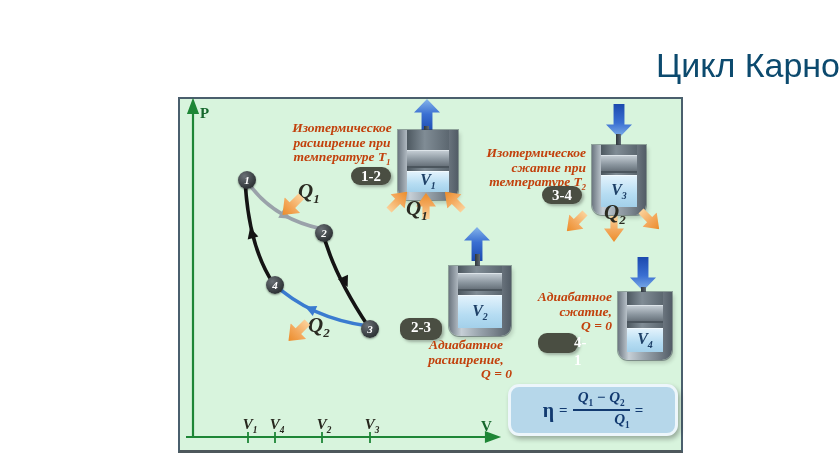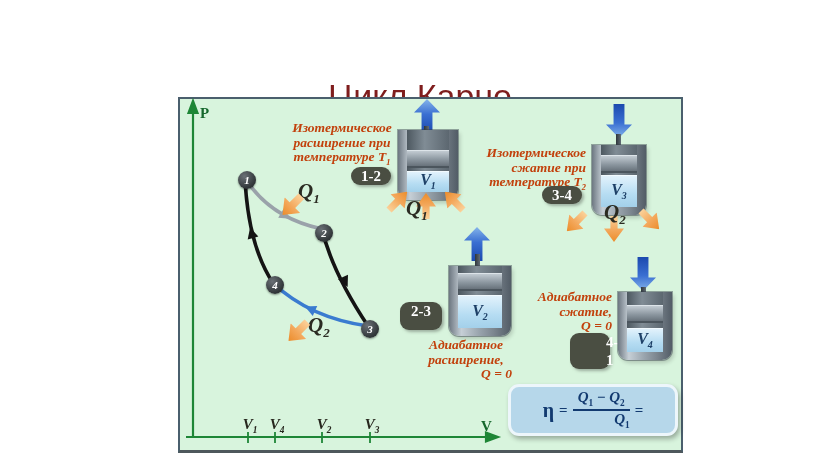--- a/index.html
+++ b/index.html
@@ -1,21 +1,21 @@
 <!DOCTYPE html>
 <html><head>
 <meta charset="utf-8">
 <style>
   * { margin:0; padding:0; box-sizing:border-box; }
   body { background:#fff; width:840px; height:473px; overflow:hidden;
          font-family:"Liberation Serif", serif; }
   .slide { position:relative; width:840px; height:473px; background:#ffffff; }
 
-  .title { position:absolute; top:46px; left:0; width:840px; text-align:center;
-           font-family:"Liberation Sans", sans-serif; font-size:34px; color:#7f1d1d;margin-top:31px; }
+  .title { position:absolute; top:46px; left:0; width:840px; text-align:right;
+           font-family:"Liberation Sans", sans-serif; font-size:34px; color:#0c4a6e; }
 
   .panel { position:absolute; left:178px; top:97px; width:505px; height:356px;
            background:#d8f4dd; border:2px solid #4a5f6d; border-bottom:3px solid #4e585c; }
 
   .abs { position:absolute; }
   svg { display:block; }
 
   
   .axis-label { font-weight:bold; font-size:15px; color:#15672c; }
   .tick-label { font-style:italic; font-weight:bold; font-size:15px; color:#26261d;
@@ -178,33 +178,33 @@
 
   <div class="abs b-arrow-up" style="left:464px; top:227px;"></div>
   <div class="abs rod" style="left:475px; top:254px; height:26px;"></div>
   <div class="abs cyl" style="left:449px; top:266px; width:62px; height:70px;">
     <div class="cavity">
       <div class="piston" style="top:7px;"></div>
       <div class="liquid" style="height:33px;"></div>
       <div class="v-label abs" style="bottom:6px;"><i>V</i><sub>2</sub></div>
     </div>
   </div>
-  <div class="abs badge" style="left:400px; top:302px; width:42px; height:28px;">2-3</div>
+  <div class="abs badge" style="left:400px; top:318px; width:42px; height:22px;">2-3</div>
   <div class="abs proc" style="left:414px; top:338px; width:104px; text-align:center;">
     <div>Адиабатное</div>
     <div>расширение,</div>
     <div style="text-align:right; padding-right:6px;">Q = 0</div>
   </div>
 
   <div class="abs proc" style="left:516px; top:290px; width:96px; text-align:right;">
     <div>Адиабатное</div>
     <div>сжатие,</div>
     <div>Q = 0</div>
   </div>
-  <div class="abs badge" style="left:570px; top:333px; width:40px; height:36px;padding-left:36px;">4-1</div>
+  <div class="abs badge" style="left:538px; top:333px; width:40px; height:20px;padding-left:36px;">4-1</div>
 
   <div class="abs b-arrow-dn" style="left:630px; top:257px;"></div>
   <div class="abs rod" style="left:641px; top:287px; height:24px;"></div>
   <div class="abs cyl" style="left:618px; top:292px; width:54px; height:68px;">
     <div class="cavity">
       <div class="piston" style="top:13px;"></div>
       <div class="liquid" style="height:24px;"></div>
       <div class="v-label abs" style="bottom:2px;"><i>V</i><sub>4</sub></div>
     </div>
   </div>

